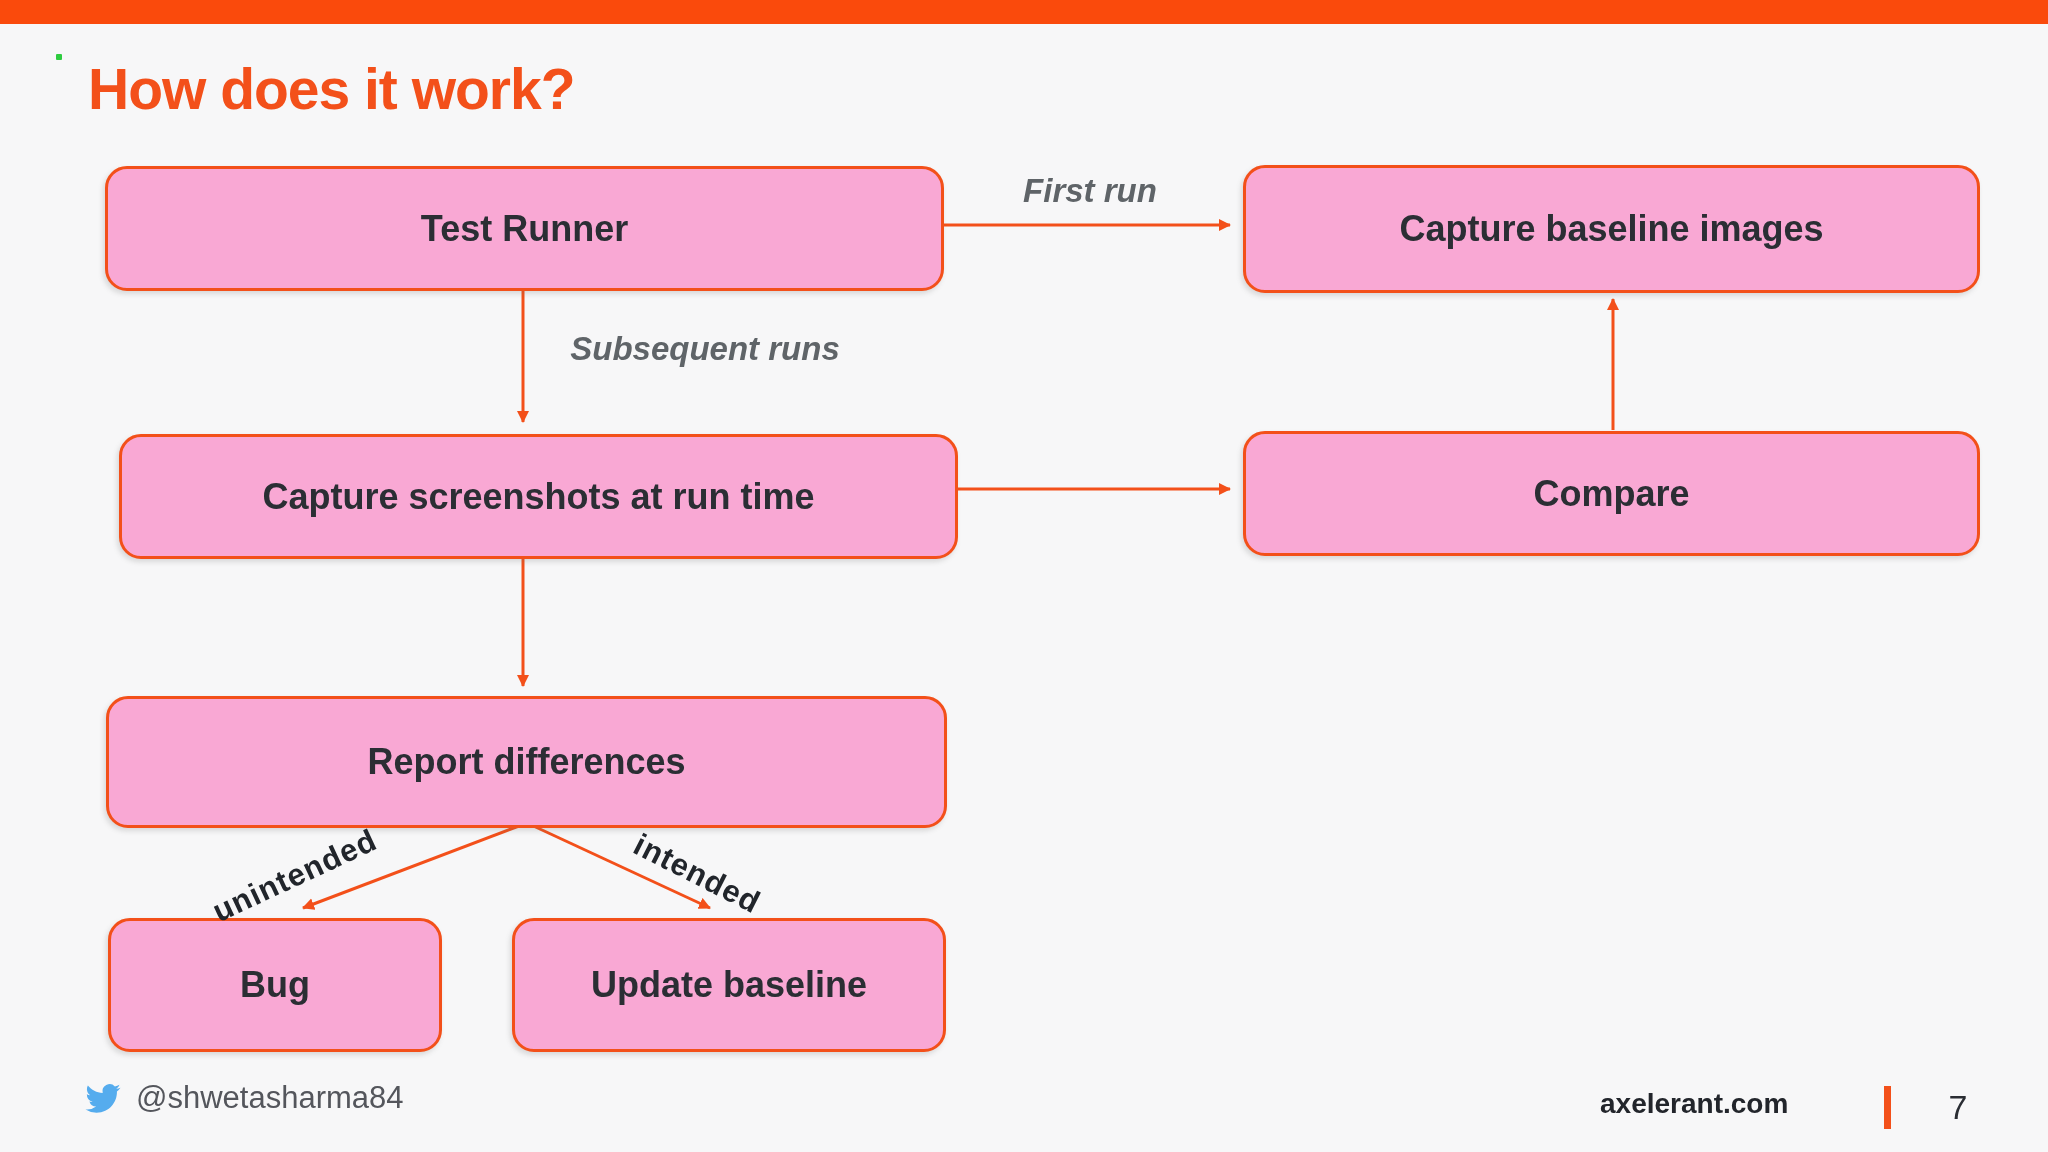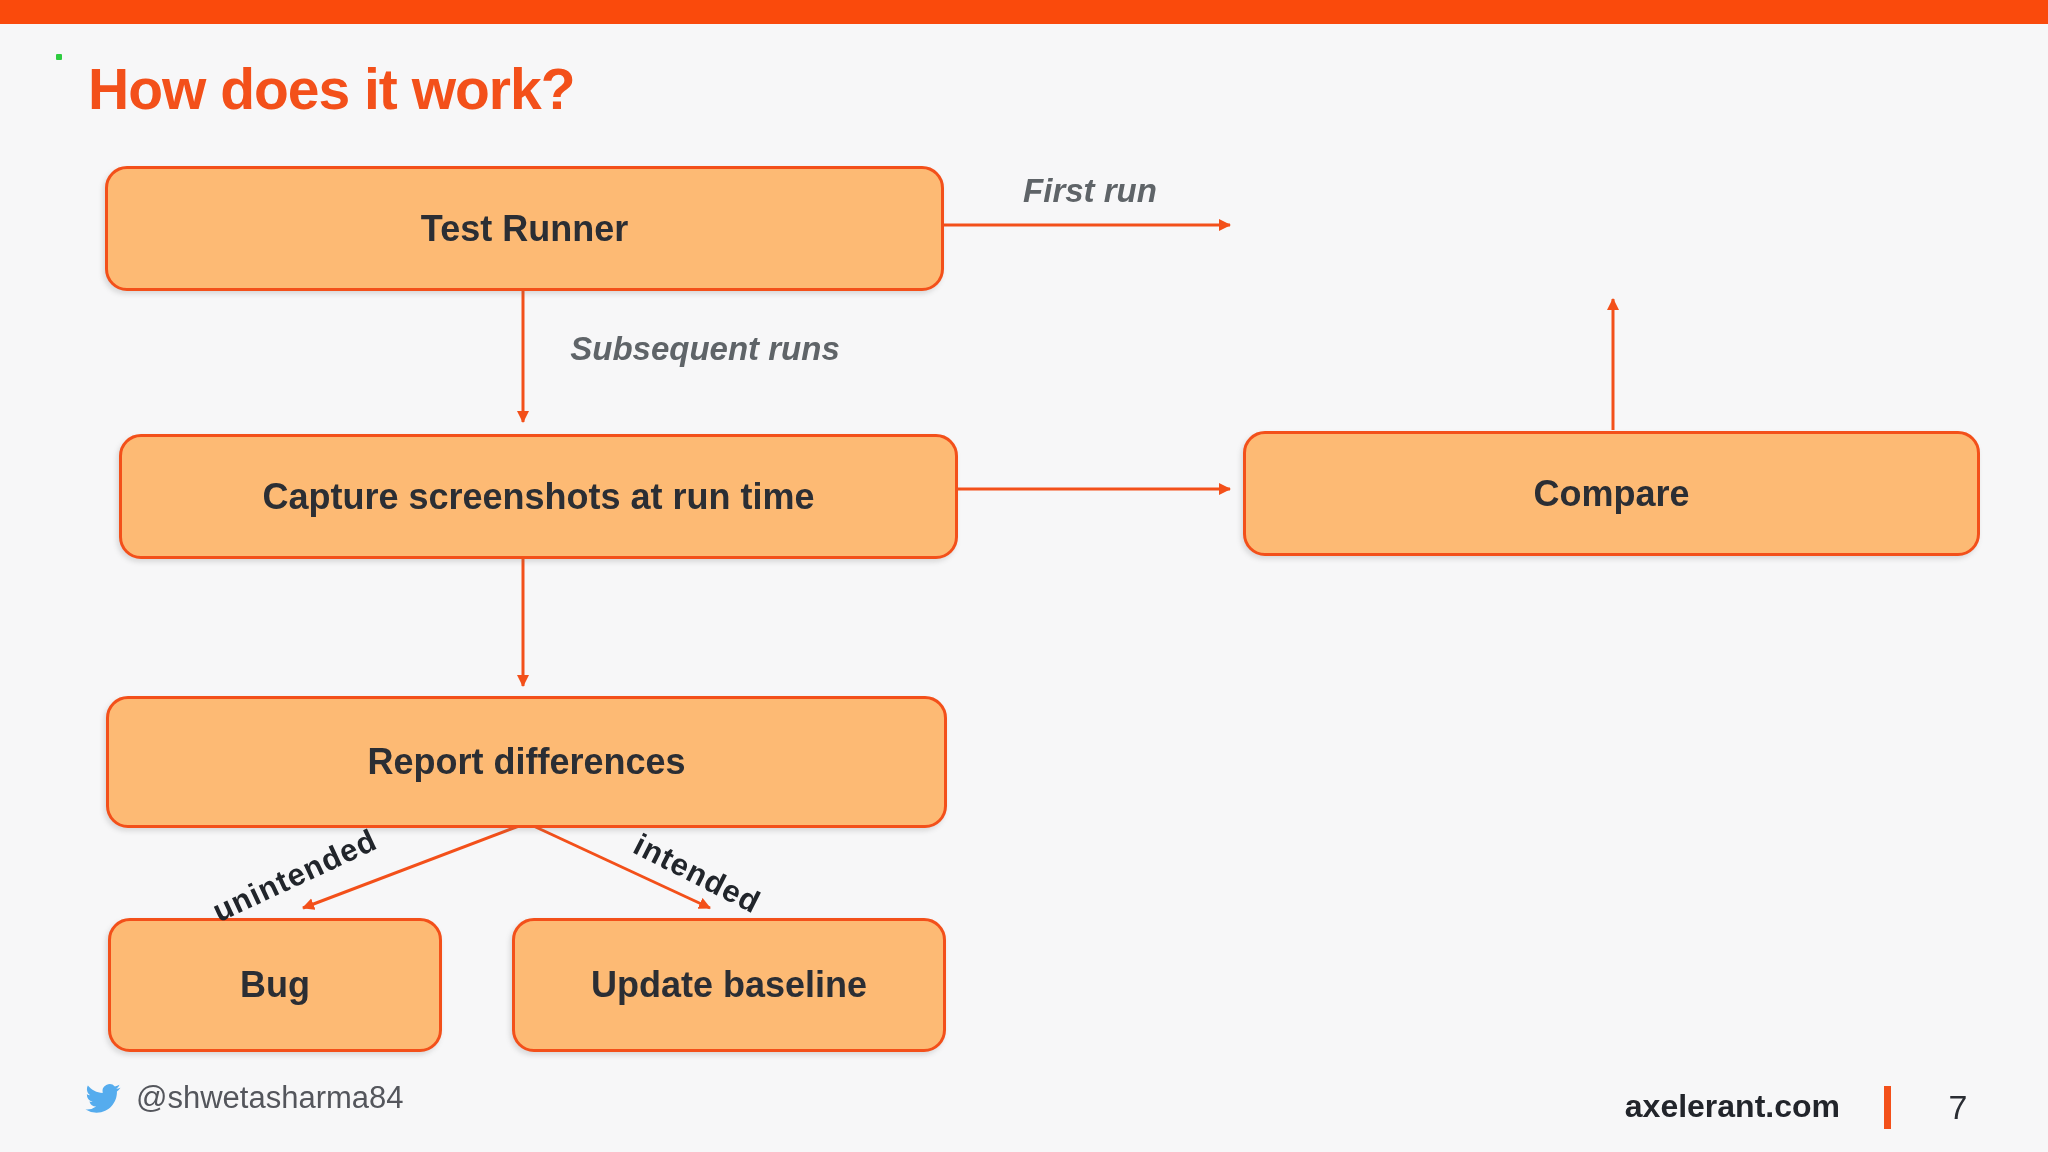--- a/index.html
+++ b/index.html
@@ -19,21 +19,21 @@
     background:#2ecc40;border-radius:1px;
   }
   .title{
     position:absolute;left:88px;top:56px;margin:0;
     font-size:57px;font-weight:bold;letter-spacing:-1px;
     color:var(--accent,#F3501A);
     text-align:right;
   }
   .node{
     position:absolute;
-    background:#fdba74;
+    background:#f9a8d4;
     border:3px solid var(--accent,#F3501A);
     border-radius:22px;
     display:flex;align-items:center;justify-content:center;
     box-shadow:-2px 3px 5px rgba(110,110,110,0.22);
     color:var(--box-text,#2B2E34);
     font-size:36px;font-weight:bold;
     text-align:center;
   }
   #node-test-runner{left:105px;top:166px;width:833px;height:119px;}
   #node-capture-baseline{left:1243px;top:165px;width:731px;height:122px;}
@@ -66,21 +66,21 @@
   #label-intended{left:582px;top:856px;width:230px;transform:rotate(27deg);}
 
   .footer-left{
     position:absolute;left:82px;top:1080px;
     display:flex;align-items:flex-end;gap:12px;
   }
   .twitter-icon svg{display:block;width:42px;height:35px;fill:var(--twitter-blue,#55ACEE);}
   .handle{font-size:31px;color:#54565C;}
   .footer-website{
     position:absolute;left:1600px;top:1088px;width:240px;
-    font-size:32px;font-weight:bold;color:#22252B;text-align:right;
+    font-size:28px;font-weight:bold;color:#22252B;text-align:left;
   }
   .footer-divider{
     position:absolute;left:1884px;top:1086px;width:7px;height:43px;
     background:var(--accent,#F3501A);
   }
   .footer-page{
     position:absolute;left:1934px;top:1088px;width:48px;
     font-size:34px;color:#2A2D33;text-align:center;
   }
 </style>
@@ -105,20 +105,23 @@
     <line x1="941" y1="489" x2="1230" y2="489" marker-end="url(#ah)"></line>
     <line x1="1613" y1="430" x2="1613" y2="299" marker-end="url(#ah)"></line>
     <line x1="523" y1="554" x2="523" y2="686" marker-end="url(#ah)"></line>
     <line x1="527" y1="823" x2="303" y2="908" marker-end="url(#ah)"></line>
     <line x1="527" y1="823" x2="710" y2="908" marker-end="url(#ah)"></line>
   </svg>
 
   <div class="node" id="node-test-runner">
     <span>Test Runner</span>
   </div>
+  <div class="node" id="node-capture-baseline">
+    <span>Capture baseline images</span>
+  </div>
   <div class="node" id="node-capture-screenshots">
     <span>Capture screenshots at run time</span>
   </div>
   <div class="node" id="node-compare">
     <span>Compare</span>
   </div>
   <div class="node" id="node-report-differences">
     <span>Report differences</span>
   </div>
   <div class="node" id="node-bug">

